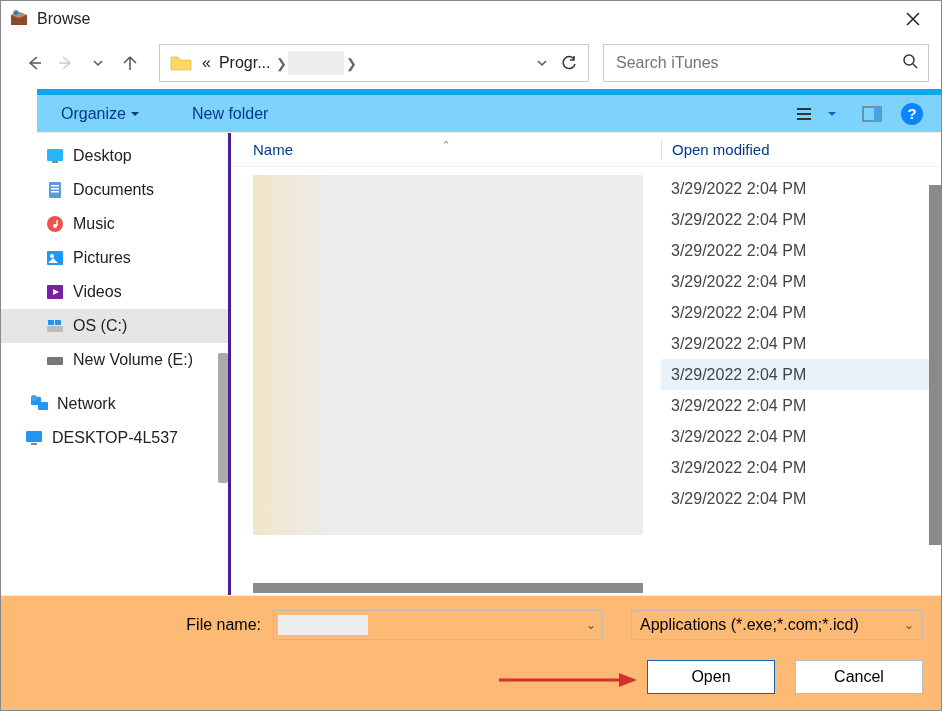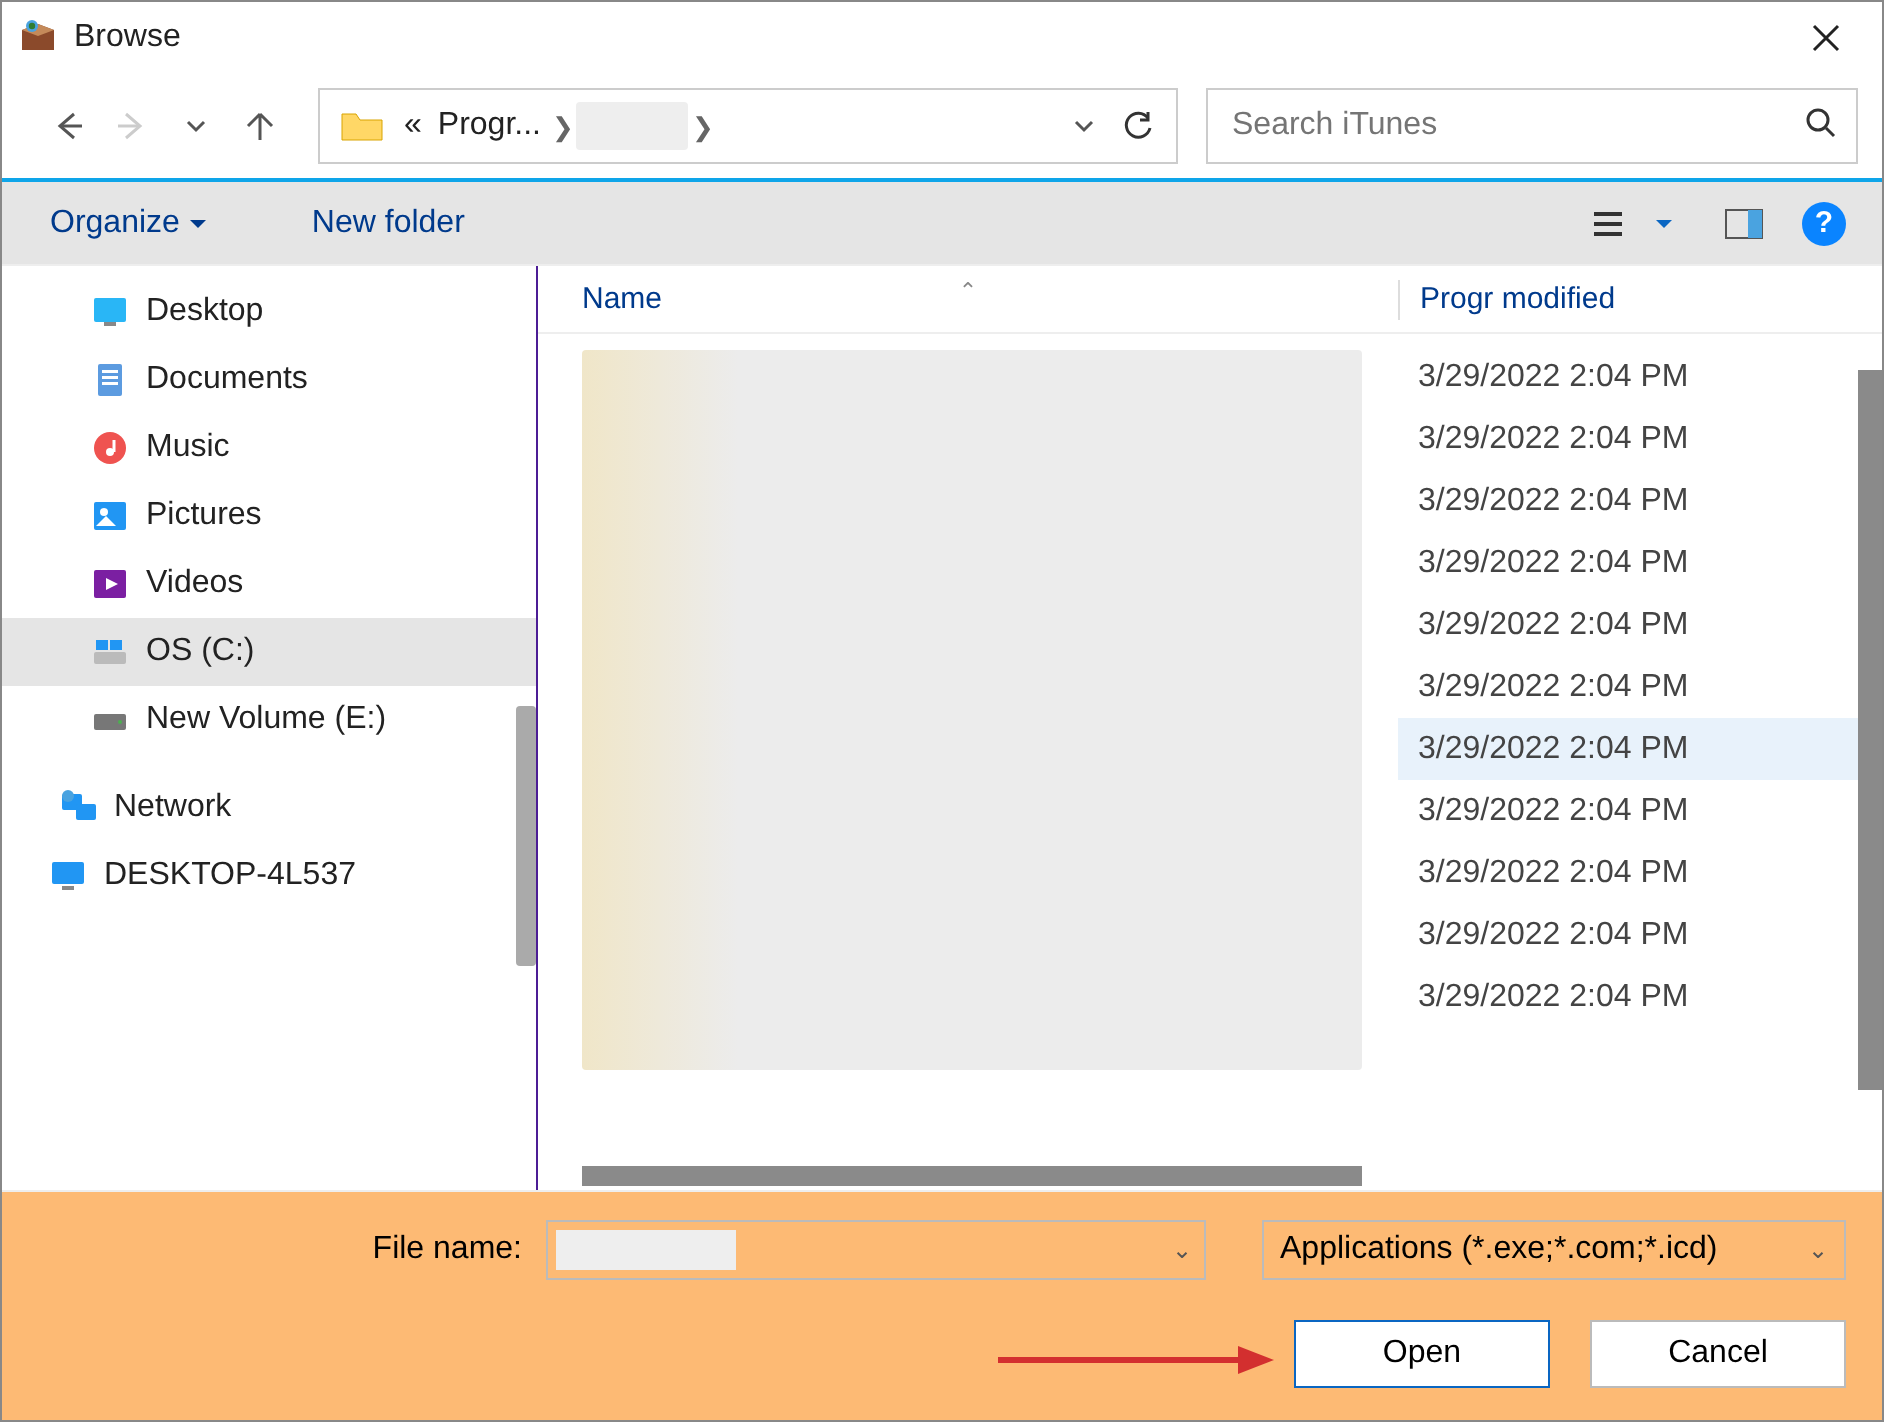--- a/index.html
+++ b/index.html
@@ -23,31 +23,31 @@
   .addrbox .chev { width: 14px; display:flex; justify-content:center; color:#666; font-size: 13px;}
   .addrbox .blur { width: 56px; height: 24px; background: #eee; border-radius: 2px; }
   .addrbox .spacer { flex: 1; }
   .addrbox .dd { width: 24px; display:flex; justify-content:center; color:#555; }
   .addrbox .refresh { width: 30px; display:flex; justify-content:center; color:#333; }
   .searchbox { width: 326px; height: 38px; border: 1px solid #ccc; display:flex; align-items:center; padding: 0 10px; }
   .searchbox input { border: none; outline: none; flex:1; font-size: 16px; color:#555; }
   .searchbox .mag { color:#333; }
 
   
-  .toolbar { height: 44px; border-top: 2px solid #0ea5e9; border-bottom: 1px solid #eee; display:flex; align-items:center; padding: 0 18px; background: #e5e5e5; }
+  .toolbar { height: 44px; border-top: 6px solid #0ea5e9; border-bottom: 1px solid #eee; display:flex; align-items:center; padding: 0 18px; background: #7dd3fc; margin-left: 36px; }
   .toolbar .tbtn { font-size: 16px; color: #003a8c; padding: 4px 6px; cursor:pointer; display:flex; align-items:center; gap:4px;}
   .toolbar .spacer { flex:1; }
   .toolbar .view-ico { width:22px; height:22px; display:flex; align-items:center; justify-content:center; }
   .toolbar .help { width: 22px; height:22px; border-radius: 50%; background:#0a84ff; color:#fff; display:flex; align-items:center; justify-content:center; font-size:15px; font-weight:bold;}
 
   
   .main { flex: 1; display: flex; overflow: hidden; position:relative; }
 
   
-  .sidebar { width: 268px; border-right: 1px solid #4c1d95; padding-top: 6px; position:relative;}
+  .sidebar { width: 230px; border-right: 3px solid #4c1d95; padding-top: 6px; position:relative;}
   .side-item { height: 34px; display:flex; align-items:center; padding-left: 44px; font-size:16px; color:#222; cursor:pointer; gap: 8px; }
   .side-item.network { padding-left: 28px; margin-top: 10px;}
   .side-item.child { padding-left: 23px; }
   .side-item.selected { background: #e5e5e5; }
   .side-item .sicon { width: 20px; height: 18px; display:flex; align-items:center; justify-content:center; }
   .side-scroll { position:absolute; right: 0; top: 220px; width: 10px; height: 130px; background: #aaa; border-radius: 2px; }
 
   
   .filepanel { flex:1; display:flex; flex-direction:column; position:relative; }
   .cols { height: 34px; display:flex; align-items:center; border-bottom: 1px solid #eee; font-size: 15px; color: #003a8c; }
@@ -291,21 +291,21 @@
     </div>
 
     <div class="filepanel">
       <div class="cols">
         <div class="cname">
           <span class="sort">⌃</span>
           <span>Name</span>
         </div>
         <div class="sep"></div>
         <div class="cdate">
-          <span>Progr modified</span>
+          <span>Open modified</span>
         </div>
       </div>
 
       <div class="filebody">
         <div class="filecol-left">
           <div class="blur-block"></div>
         </div>
         <div class="filecol-right" id="daterows">
             <div class="daterow">3/29/2022 2:04 PM</div>
             <div class="daterow">3/29/2022 2:04 PM</div>

